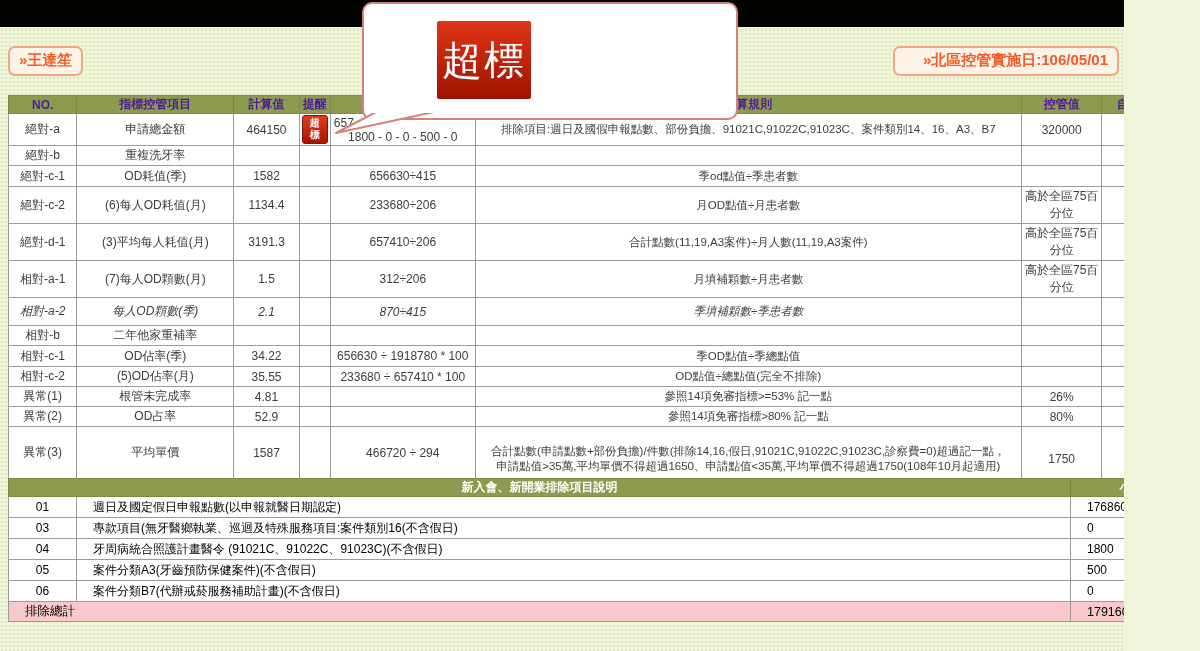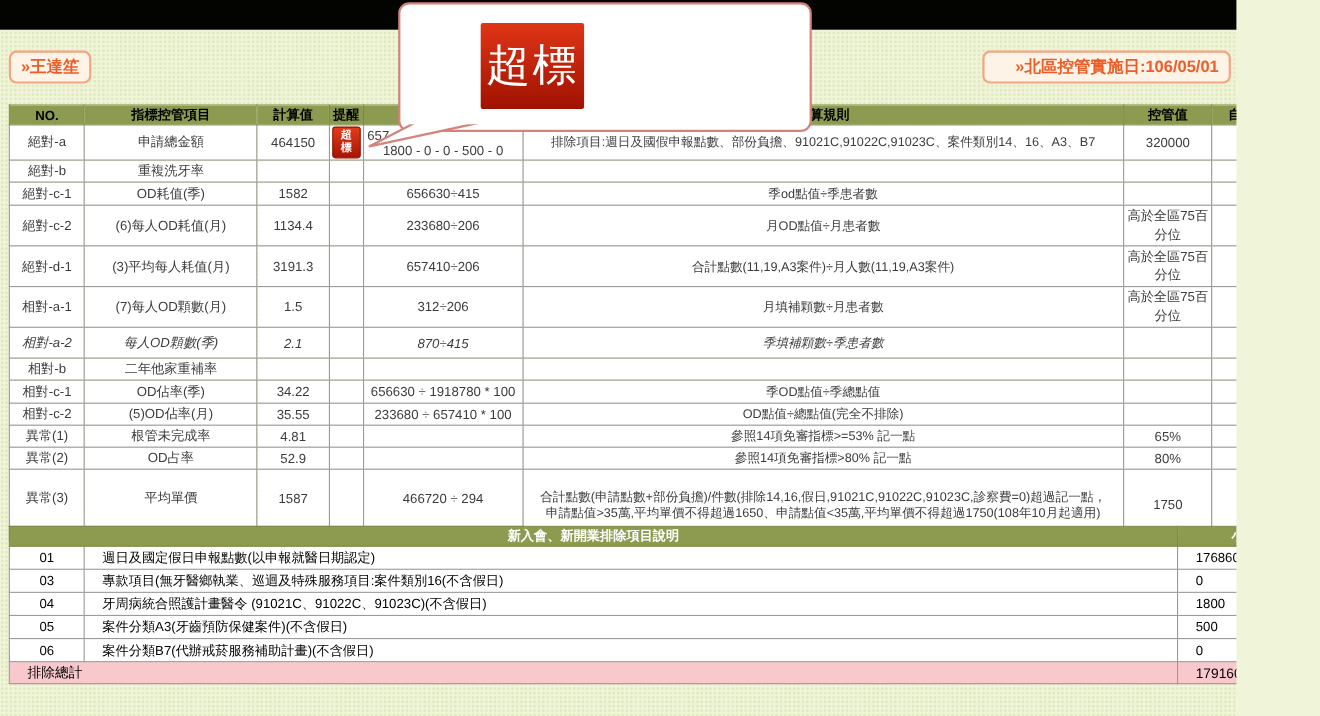--- a/index.html
+++ b/index.html
@@ -22,21 +22,21 @@
     border:2px solid #f4a582; border-radius:7px;
     background:#fdf3e7; color:#ee5c27;
     font-size:15px; font-weight:bold; white-space:nowrap;
   }
   #pill-left { left:8px; }
   #pill-right { right:5px;padding-left:28px; }
 
   table { border-collapse:collapse; table-layout:fixed; }
   #main-table { position:absolute; left:8px; top:95px; width:1184px; font-size:12px; }
   #main-table th {
-    background:#8d9b51; color:#000000; font-weight:bold; font-size:12px;
+    background:#8d9b51; color:#4c1d95; font-weight:bold; font-size:12px;
     border:1px solid #7d8a45; height:15px; padding:0 2px; overflow:hidden; white-space:nowrap;
   }
   #main-table td {
     background:#ffffff; color:#3c3c3c; border:1px solid #9b9b9b;
     text-align:center; vertical-align:middle; padding:1px 2px; overflow:hidden;
   }
   #main-table td.rule-cell { font-size:11.5px; white-space:nowrap; }
   #main-table td.rule-multiline { white-space:pre-line; font-size:11.5px; padding:1px 4px; }
   .fl-left { text-align:left; padding-left:1px; }
   .alert-badge {
@@ -209,21 +209,21 @@
           <td></td>
           <td></td>
         </tr>
         <tr style="height: 20px;">
           <td>異常(1)</td>
           <td>根管未完成率</td>
           <td>4.81</td>
           <td></td>
           <td></td>
           <td class="rule-cell">參照14項免審指標&gt;=53% 記一點</td>
-          <td>65%</td>
+          <td>26%</td>
           <td></td>
         </tr>
         <tr style="height: 19px;">
           <td>異常(2)</td>
           <td>OD占率</td>
           <td>52.9</td>
           <td></td>
           <td></td>
           <td class="rule-cell">參照14項免審指標&gt;80% 記一點</td>
           <td>80%</td>

